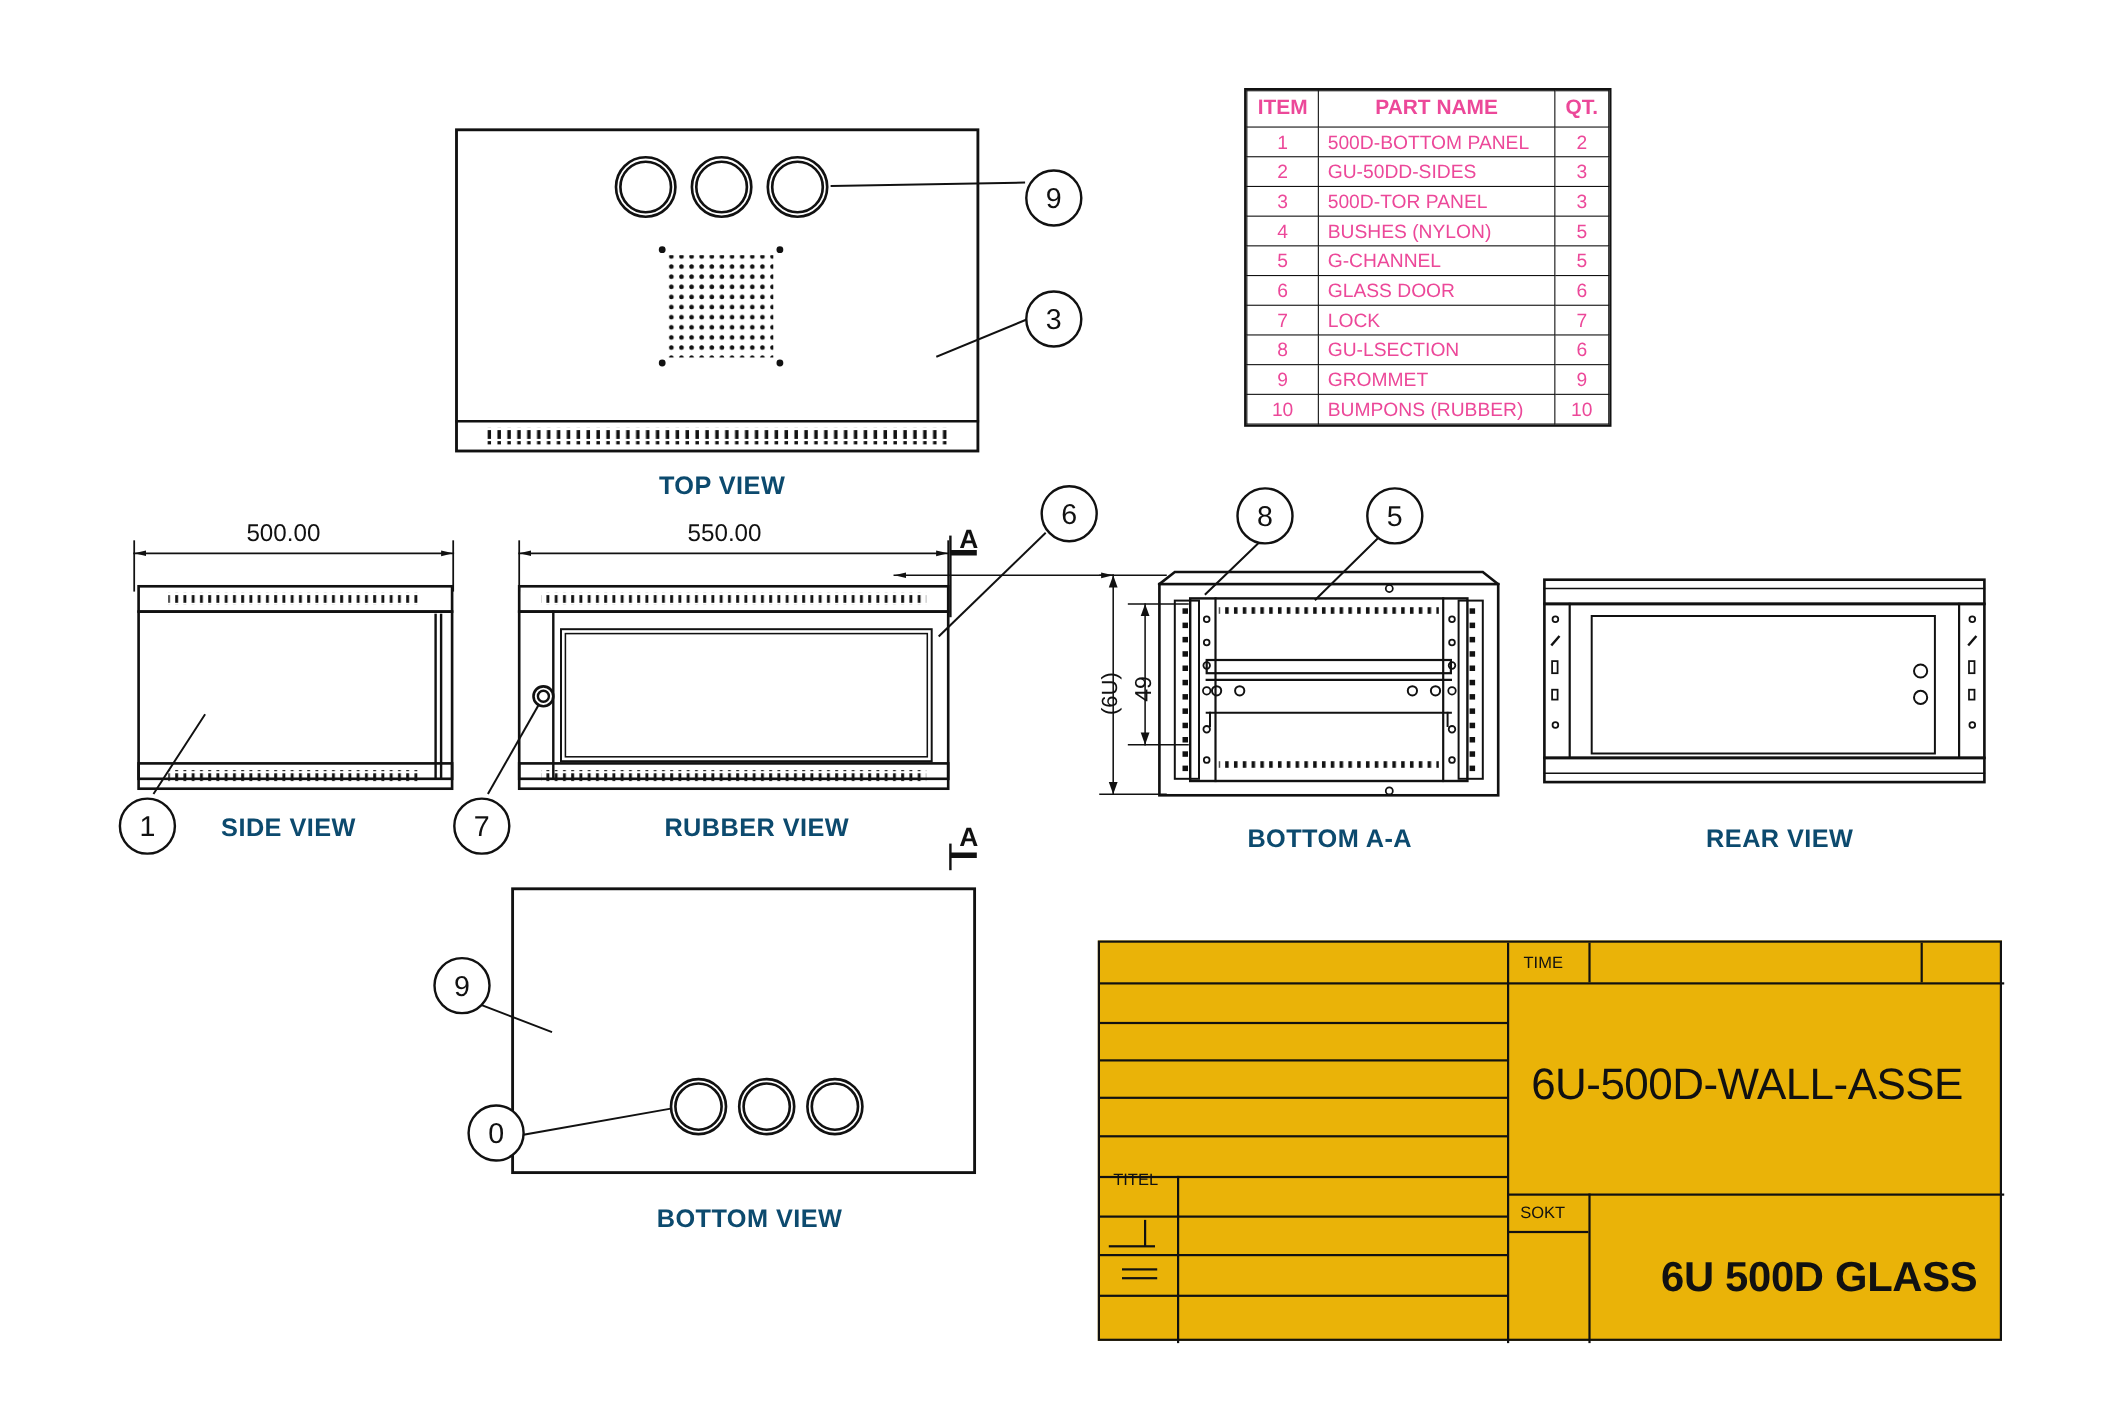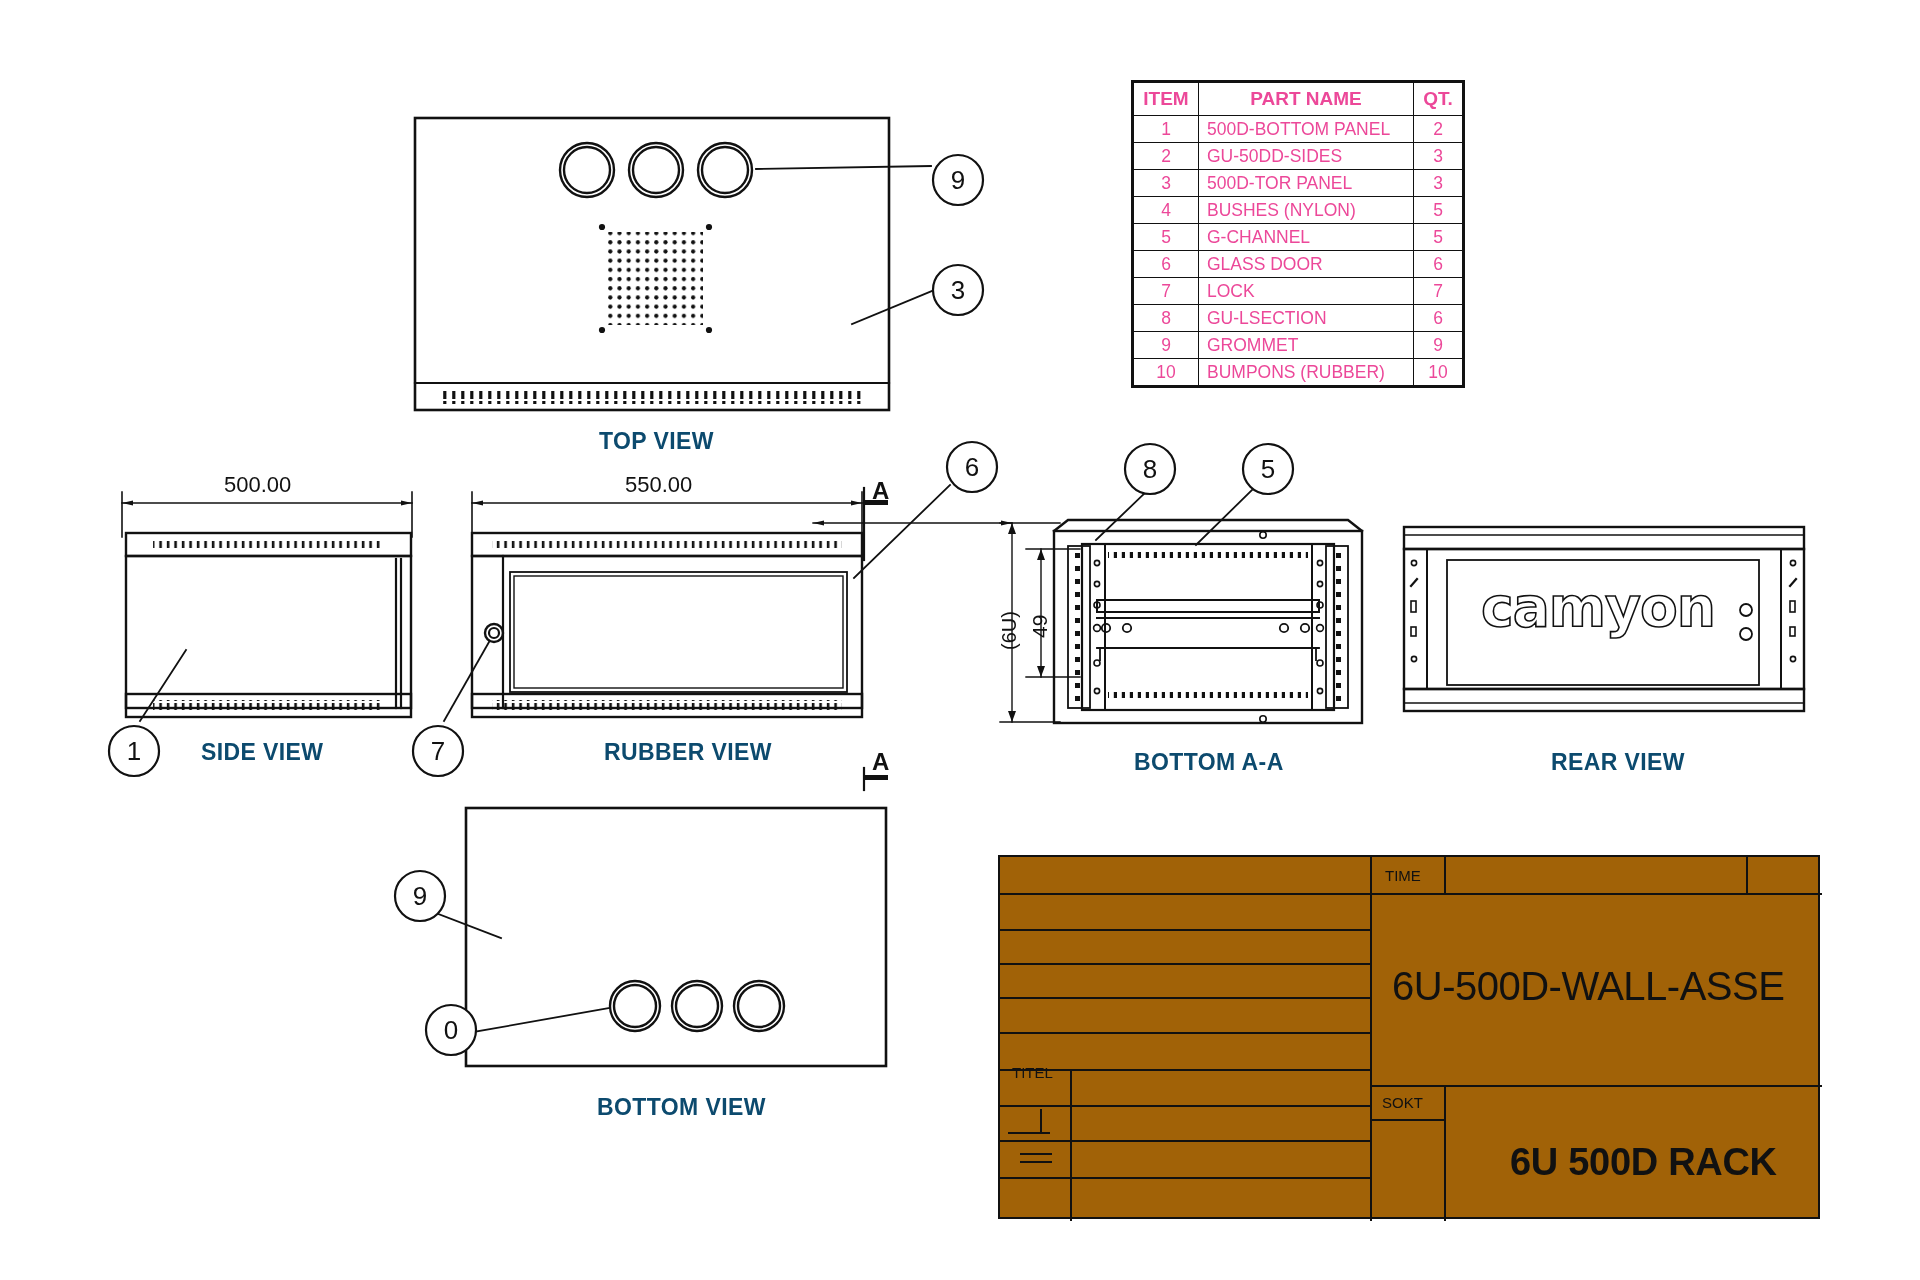--- a/index.html
+++ b/index.html
@@ -20,21 +20,21 @@
   #parts-table th,#parts-table td{border:1.4px solid #111;font-size:17.5px;
       padding:2px 3px;height:22px;line-height:1.05;color:#ec4899;}
   #parts-table th{font-weight:bold;text-align:center;font-size:19px;height:28px;}
   #parts-table td.c-item{width:58px;text-align:center;}
   #parts-table td.c-name{text-align:left;padding-left:8px;}
   #parts-table td.c-qty{width:42px;text-align:center;}
   #parts-table th.c-item{width:58px;}
   #parts-table th.c-qty{width:42px;}
   
   #title-block{position:absolute;left:998px;top:855px;width:822px;height:364px;
-               border:2.2px solid #111;box-sizing:border-box;background:#a16207;}
+               border:2.2px solid #111;box-sizing:border-box;background:#eab308;}
   .tb-line{position:absolute;background:#111;}
   .tb-h{height:1.6px;}
   .tb-v{width:1.6px;}
   .tb-h.thick{height:2.4px;}
   .tb-v.thick{width:2.4px;}
   .tb-text{position:absolute;font-size:15px;color:#111;white-space:nowrap;}
   .tb-title-main{position:absolute;font-size:40px;color:#111;white-space:nowrap;
                  letter-spacing:-.5px;}
   .tb-title-sub{position:absolute;font-size:38px;font-weight:bold;color:#111;
                 white-space:nowrap;letter-spacing:-.3px;}
@@ -339,23 +339,20 @@
 <div class="balloonnum" style="left:933px;top:155px;width:50px;height:50px;">9</div>
 <div class="balloonnum" style="left:933px;top:265px;width:50px;height:50px;">3</div>
 <div class="balloonnum" style="left:109px;top:726px;width:50px;height:50px;">1</div>
 <div class="balloonnum" style="left:413px;top:726px;width:50px;height:50px;">7</div>
 <div class="balloonnum" style="left:947px;top:442px;width:50px;height:50px;">6</div>
 <div class="balloonnum" style="left:1125px;top:444px;width:50px;height:50px;">8</div>
 <div class="balloonnum" style="left:1243px;top:444px;width:50px;height:50px;">5</div>
 <div class="balloonnum" style="left:395px;top:871px;width:50px;height:50px;">9</div>
 <div class="balloonnum" style="left:426px;top:1005px;width:50px;height:50px;">0</div>
 
-<div id="camyon-logo">
-  <span>camyon</span>
-</div>
 
 <div id="parts-table">
   <table>
     <thead>
       <tr>
         <th class="c-item">ITEM</th>
         <th class="c-name">PART NAME</th>
         <th class="c-qty">QT.</th>
       </tr>
     </thead>
@@ -435,21 +432,21 @@
   <div class="tb-line tb-h thick" style="left:370px;top:36px;width:452px;"></div>
   <div class="tb-text" style="left:385px;top:10px;">TIME</div>
 
   <div class="tb-line tb-h thick" style="left:370px;top:228px;width:452px;"></div>
   <div class="tb-title-main" style="left:392px;top:107px;">6U-500D-WALL-ASSE</div>
 
   <div class="tb-line tb-v" style="left:444px;top:228px;height:136px;"></div>
   <div class="tb-line tb-h" style="left:370px;top:262px;width:74px;"></div>
   <div class="tb-text" style="left:382px;top:237px;">SOKT</div>
 
-  <div class="tb-title-sub" style="left:510px;top:284px;">6U 500D RACK</div>
+  <div class="tb-title-sub" style="left:510px;top:284px;">6U 500D GLASS</div>
 
   <div class="tb-text" style="left:12px;top:187px;margin-top:20px;">TITEL</div>
 
   <div class="tb-line tb-h" style="left:8px;top:275px;width:42px;"></div>
   <div class="tb-line tb-v" style="left:40px;top:252px;height:24px;"></div>
   <div class="tb-line tb-h" style="left:20px;top:296px;width:32px;"></div>
   <div class="tb-line tb-h" style="left:20px;top:304px;width:32px;"></div>
 </div>
 
 </div>

